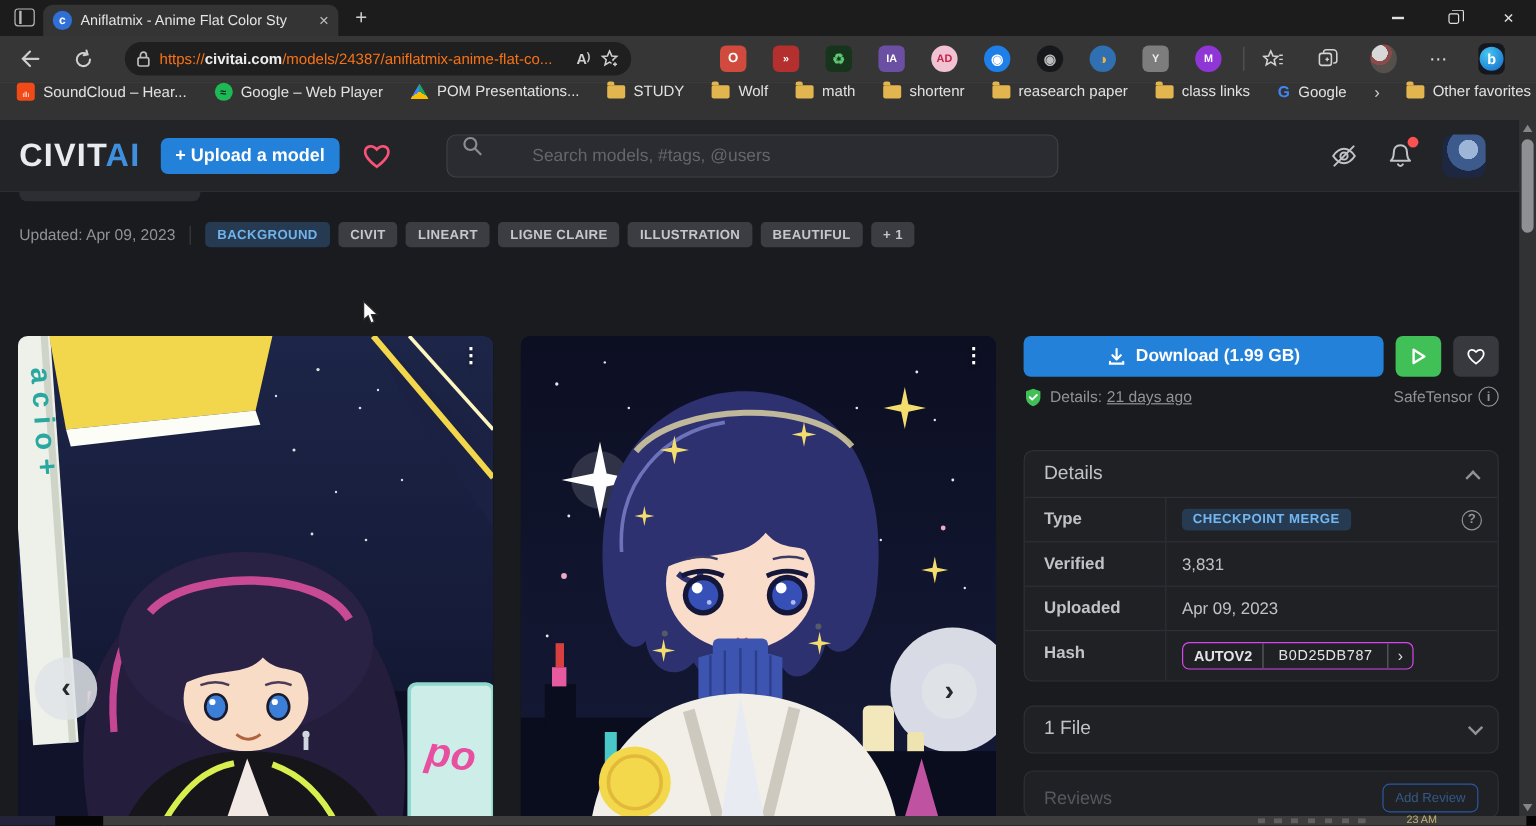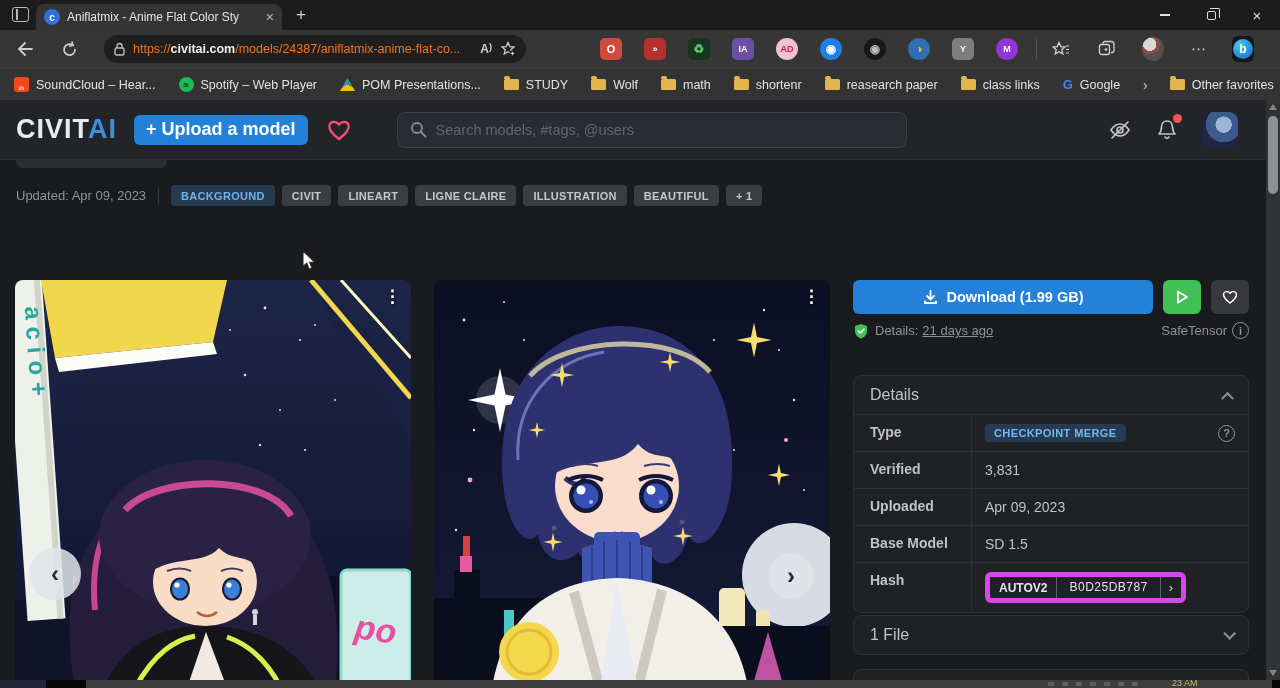--- a/index.html
+++ b/index.html
@@ -52,21 +52,21 @@
   .profile-dot { width:24px; height:24px; border-radius:50%;
     background:radial-gradient(circle at 35% 30%, #d8d8d8 0 30%, #8c4a4a 31% 45%, #55504c 46% 100%); }
   .more-dots { color:#d5d5d5; font-size:15px; letter-spacing:1px; }
   .bingbtn { width:26px; height:26px; border-radius:6px; background:#15171c;
     display:flex; align-items:center; justify-content:center; }
   .bing-inner { width:20px; height:20px; border-radius:50%;
     background:radial-gradient(circle at 35% 30%, #45c8f1, #1565c8); color:#fff; font-size:12px;
     font-weight:bold; display:flex; align-items:center; justify-content:center; }
 
   .bookbar { position:absolute; left:0; top:68px; width:1280px; height:32px; background:#333333;
-    border-top:1px solid #3e3e3e; display:flex; align-items:center; padding:0 14px; }
+    border-top:1px solid #3e3e3e; display:flex; align-items:flex-start; padding:0 14px; }
   .bm { display:flex; align-items:center; gap:7px; margin-right:23px; }
   .bmlabel { color:#e2e2e2; font-size:12.5px; white-space:nowrap; }
   .ic-folder { width:15px; height:11px; background:#e3b54e; border-radius:1.5px; position:relative; flex:0 0 15px;}
   .ic-folder::before { content:""; position:absolute; left:0; top:-3px; width:6px; height:3px;
     background:#e3b54e; border-radius:2px 2px 0 0; }
   .ic-soundcloud { width:15px; height:15px; background:#f14a16; border-radius:3px; color:#fff;
     font-size:6px; display:flex; align-items:flex-end; justify-content:center; line-height:1.4; }
   .ic-soundcloud::after { content:"ıllı"; }
   .ic-spotify { width:15px; height:15px; background:#1db954; border-radius:50%; color:#10141a;
     font-size:9px; font-weight:bold; display:flex; align-items:center; justify-content:center; }
@@ -79,25 +79,25 @@
   .bm-sep { width:1px; height:18px; background:#565656; margin-right:12px; }
 
   
   .pageview { position:absolute; left:0; top:100px; width:1280px; height:588px;
     background:#1a1b1e; overflow:hidden; }
   .site-header { position:absolute; left:0; top:0; width:1280px; height:60px; background:#232428;
     border-bottom:1px solid #2c2d31; display:flex; align-items:center; padding:0 16px; }
   .logo { font-size:27px; font-weight:900; letter-spacing:1px; color:#e9ecef; white-space:nowrap; }
   .logo .ai { color:#3e8fde; }
   .upload-btn { margin-left:17px; height:30px; background:#2381d9; color:#fff; border:none;
-    border-radius:6px; font-size:18px; font-weight:bold; padding:0 12px;
+    border-radius:6px; font-size:15px; font-weight:bold; padding:0 12px;
     font-family:"Liberation Sans",sans-serif; }
   .hearder-heart { margin-left:18px; display:flex; }
   .searchbox { margin-left:45px; width:510px; height:36px; background:#2b2c31; border:1px solid #3f4046;
-    border-radius:8px; display:flex; align-items:center; padding:0 12px; }
+    border-radius:8px; display:flex; padding:0 12px;gap:33px; }
   .searchbox input { flex:1; background:transparent; border:none; outline:none; color:#c8c9cd;
     font-size:14.5px; margin-left:9px; font-family:"Liberation Sans",sans-serif; }
   .searchbox input::placeholder { color:#63666c; }
   .hdr-icons { margin-left:auto; display:flex; align-items:center; gap:24px; padding-right:26px;}
   .bell-wrap { position:relative; display:flex; }
   .bell-dot { position:absolute; right:-4px; top:-4px; width:9px; height:9px; border-radius:50%; background:#fa5252; }
   .avatar { width:36px; height:36px; border-radius:9px;
     background:radial-gradient(circle at 60% 35%, #9db6d8 0 25%, #3d5a8c 26% 55%, #1d2742 56% 100%); }
 
   
@@ -154,27 +154,27 @@
   .panel-head { height:38px; display:flex; align-items:center; padding:0 16px; color:#c1c2c5; font-size:16px; }
   .chev { margin-left:auto; width:9px; height:9px; border-right:2px solid #909296; border-bottom:2px solid #909296; }
   .chev.up { transform:rotate(-135deg) translate(-2px,-2px); }
   .chev.down { transform:rotate(45deg) translateY(-3px); }
   .drow { display:flex; border-top:1px solid #2e3035; min-height:37px; }
   .dlabel { width:118px; padding:9px 16px; color:#c1c2c5; font-size:14px; font-weight:bold;
     border-right:1px solid #2e3035; }
   .dvalue { flex:1; padding:9px 13px; color:#c1c2c5; font-size:14px; display:flex; align-items:center; }
   .type-badge { background:#263b52; color:#74b6f0; font-size:11px; font-weight:bold; letter-spacing:.4px;
     border-radius:4px; padding:3px 9px; }
-  .hash-pill { display:inline-flex; align-items:stretch; border:5px solid #d946ef; border-radius:6px;
+  .hash-pill { display:inline-flex; align-items:stretch; border:1px solid #d946ef; border-radius:6px;
     overflow:hidden; font-size:12px; color:#e3e4e6; }
   .hash-seg { display:flex; align-items:center; padding:3px 9px; }
   .hash-type { font-weight:bold; }
   .hash-val { border-left:1px solid #5c5f66; padding:3px 12px; letter-spacing:.5px; }
   .hash-go { border-left:1px solid #5c5f66; padding:3px 8px; color:#dfe0e2; font-size:13px; }
-  .file-panel { margin-top:2px; }
+  .file-panel { margin-top:20px; }
   .reviews-panel { margin-top:14px; height:40px; position:relative; }
   .reviews-title { position:absolute; left:16px; top:14px; color:#55585e; font-size:15px; }
   .review-btn { position:absolute; right:16px; top:10px; width:80px; height:24px;
     border:1px solid #2f6fd6; border-radius:6px; background:transparent; color:#3f6faf;
     font-size:11px; opacity:.7; font-family:"Liberation Sans",sans-serif; }
 
   
   .pscroll { position:absolute; right:0; top:0; width:14px; height:588px; background:#313234; }
   .pthumb { position:absolute; left:2px; top:16px; width:10px; height:78px; background:#8f9094; border-radius:5px; }
   .parrow { position:absolute; left:3px; width:0; height:0; border-left:4px solid transparent;
@@ -275,21 +275,21 @@
   </div>
 </div>
 
 <div class="bookbar">
   <div class="bm">
       <span class="ic-soundcloud"></span>
       <span class="bmlabel">SoundCloud – Hear...</span>
     </div>
   <div class="bm">
       <span class="ic-spotify"></span>
-      <span class="bmlabel">Spotify – Web Player</span>
+      <span class="bmlabel">Google – Web Player</span>
     </div>
   <div class="bm">
       <span class="ic-drive"></span>
       <span class="bmlabel">POM Presentations...</span>
     </div>
   <div class="bm">
       <span class="ic-folder"></span>
       <span class="bmlabel">STUDY</span>
     </div>
   <div class="bm">
@@ -594,24 +594,20 @@
       </div>
       <div class="drow">
         <div class="dlabel">Verified</div>
         <div class="dvalue">3,831</div>
       </div>
       <div class="drow">
         <div class="dlabel">Uploaded</div>
         <div class="dvalue">Apr 09, 2023</div>
       </div>
       <div class="drow">
-        <div class="dlabel">Base Model</div>
-        <div class="dvalue">SD 1.5</div>
-      </div>
-      <div class="drow">
         <div class="dlabel">Hash</div>
         <div class="dvalue">
           <span class="hash-pill">
             <span class="hash-seg hash-type">AUTOV2</span>
             <span class="hash-val">B0D25DB787</span>
             <span class="hash-seg hash-go">›</span>
           </span>
         </div>
       </div>
     </div>

